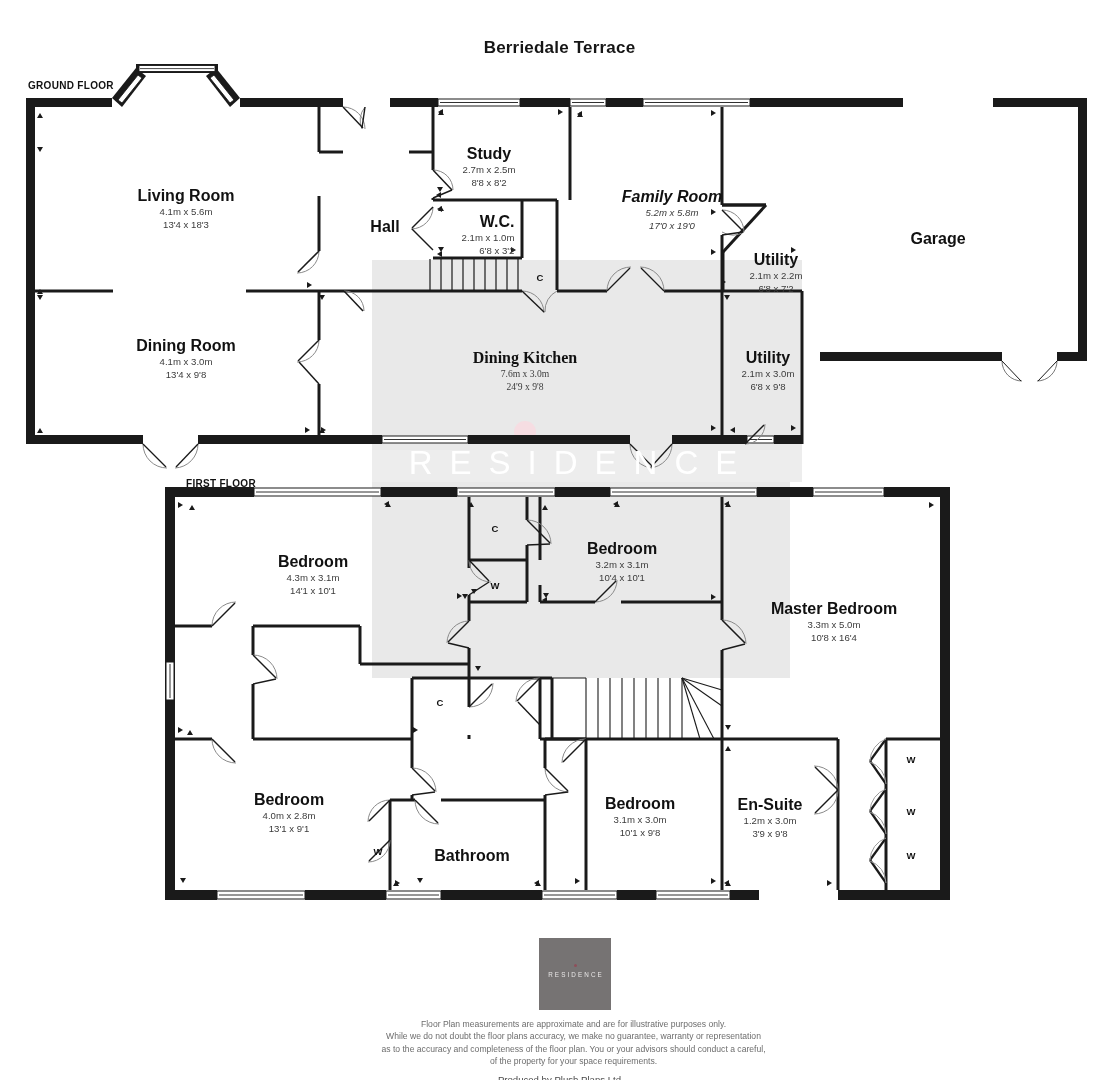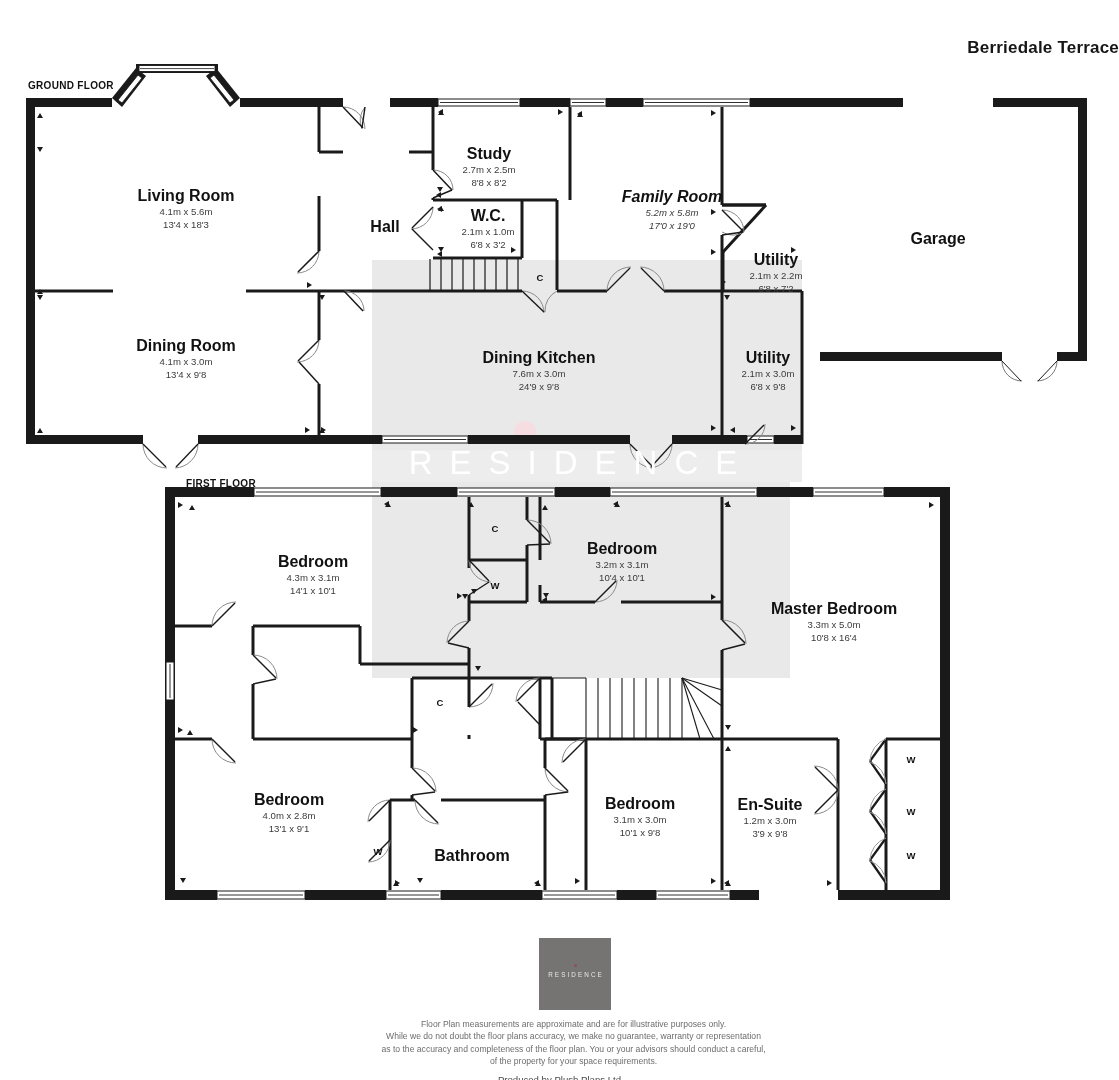--- a/index.html
+++ b/index.html
@@ -5,21 +5,21 @@
   html,body{margin:0;padding:0;background:#ffffff;}
   body{
     font-family:"Liberation Sans", sans-serif;
     width:1119px;height:1080px;position:relative;overflow:hidden;
     color:#1a1a1a;
   }
   #stage{position:absolute;left:0;top:0;width:1119px;height:1080px;}
   svg.plan{position:absolute;left:0;top:0;width:1119px;height:1080px;display:block;}
 
   .title{
-    position:absolute;left:0;top:38px;width:1119px;text-align:right;
+    position:absolute;left:0;top:38px;width:1119px;text-align:center;
     font-size:17px;font-weight:bold;letter-spacing:.2px;color:#161616;
   }
   .floorlabel{
     position:absolute;font-size:10px;font-weight:bold;letter-spacing:.3px;color:#111;
     white-space:nowrap;
   }
   .roomlab{
     position:absolute;text-align:center;white-space:nowrap;transform:translateX(-50%);
     line-height:1.28;
   }
@@ -534,21 +534,21 @@
     <span class="dm">13'4 x 18'3</span>
   </div>
   <div class="roomlab" style="left:385px;top:217px;text-align:right;">
     <span class="nm">Hall</span>
   </div>
   <div class="roomlab" style="left:489px;top:144px;">
     <span class="nm">Study</span>
     <span class="dm">2.7m x 2.5m</span>
     <span class="dm">8'8 x 8'2</span>
   </div>
-  <div class="roomlab" style="left:488px;top:206px;">
+  <div class="roomlab" style="left:488px;top:212px;text-align:right;">
     <span class="nm">W.C.</span>
     <span class="dm">2.1m x 1.0m</span>
     <span class="dm">6'8 x 3'2</span>
   </div>
   <div class="roomlab" style="left:672px;top:187px;font-style:italic;">
     <span class="nm">Family Room</span>
     <span class="dm">5.2m x 5.8m</span>
     <span class="dm">17'0 x 19'0</span>
   </div>
   <div class="roomlab" style="left:776px;top:250px;">
@@ -557,21 +557,21 @@
     <span class="dm">6'8 x 7'2</span>
   </div>
   <div class="roomlab" style="left:938px;top:229px;">
     <span class="nm">Garage</span>
   </div>
   <div class="roomlab" style="left:186px;top:336px;">
     <span class="nm">Dining Room</span>
     <span class="dm">4.1m x 3.0m</span>
     <span class="dm">13'4 x 9'8</span>
   </div>
-  <div class="roomlab" style="left:539px;top:348px;">
+  <div class="roomlab" style="left:525px;top:348px;font-family:Liberation Serif, serif;">
     <span class="nm">Dining Kitchen</span>
     <span class="dm">7.6m x 3.0m</span>
     <span class="dm">24'9 x 9'8</span>
   </div>
   <div class="roomlab" style="left:768px;top:348px;">
     <span class="nm">Utility</span>
     <span class="dm">2.1m x 3.0m</span>
     <span class="dm">6'8 x 9'8</span>
   </div>
 

